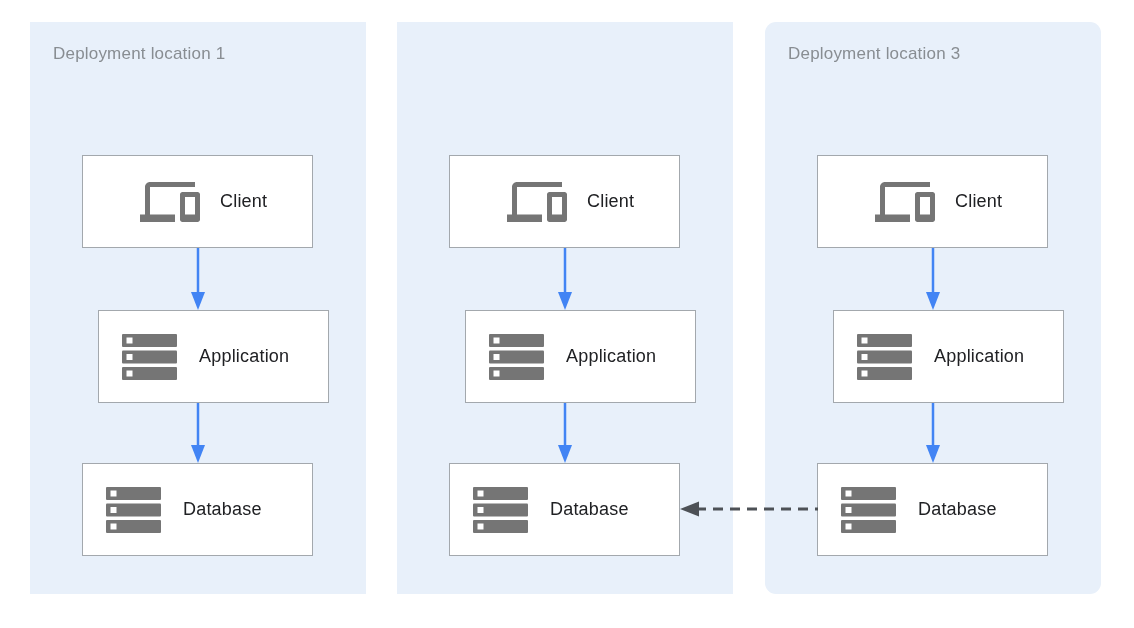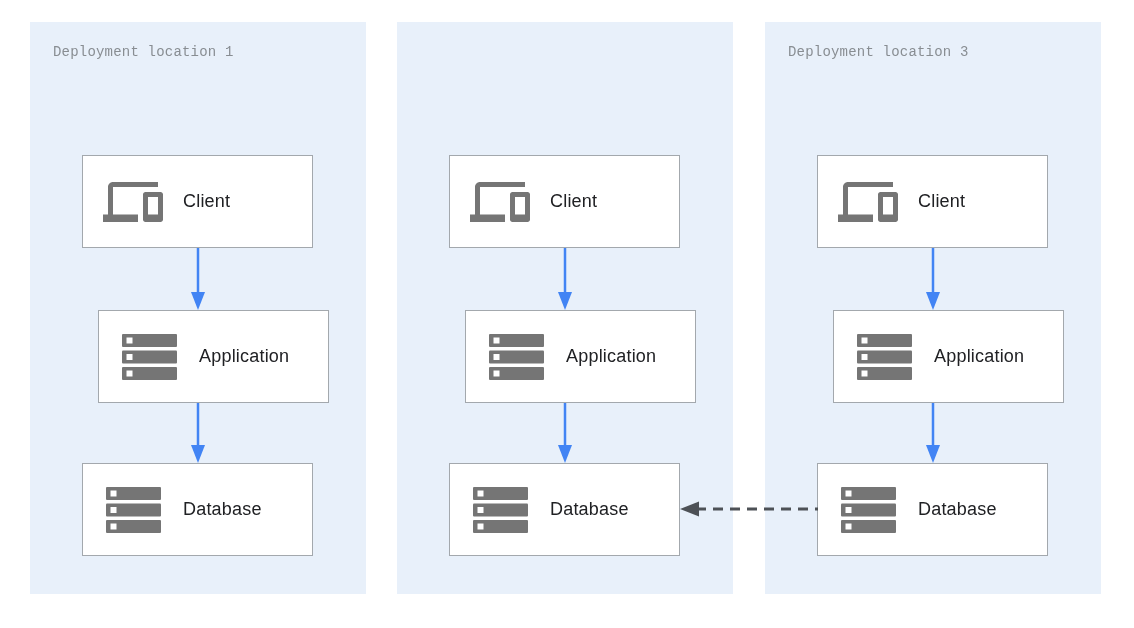--- a/index.html
+++ b/index.html
@@ -17,42 +17,41 @@
   }
   .panel {
     position: absolute;
     top: 22px;
     width: 336px;
     height: 572px;
     background: #e8f0fa;
   }
   .panel-1 { left: 30px; }
   .panel-2 { left: 397px; }
-  .panel-3 { left: 765px; }
+  .panel-3 { left: 765px; border-radius: 11px; }
   .panel-title {
     position: absolute;
     left: 23px;
     top: 22px;
-    font-size: 14px;
+    font-size: 17px;
     letter-spacing: 0.2px;
     color: #888d92;
-    font-family: Liberation Mono, monospace;
   }
   .node {
     position: absolute;
     left: 52px;
     width: 231px;
     height: 93px;
     box-sizing: border-box;
     background: #ffffff;
     border: 1px solid #a3a8ad;
     display: flex;
     align-items: center;
   }
-  .node-client      { top: 133px; }
+  .node-client      { top: 133px; padding-left: 37px; }
   .node-application { top: 288px; margin-left: 16px; }
   .node-database    { top: 441px; }
   .icon-wrap {
     flex: 0 0 100px;
     width: 100px;
     display: flex;
     justify-content: center;
     align-items: center;
   }
   .node-label {

